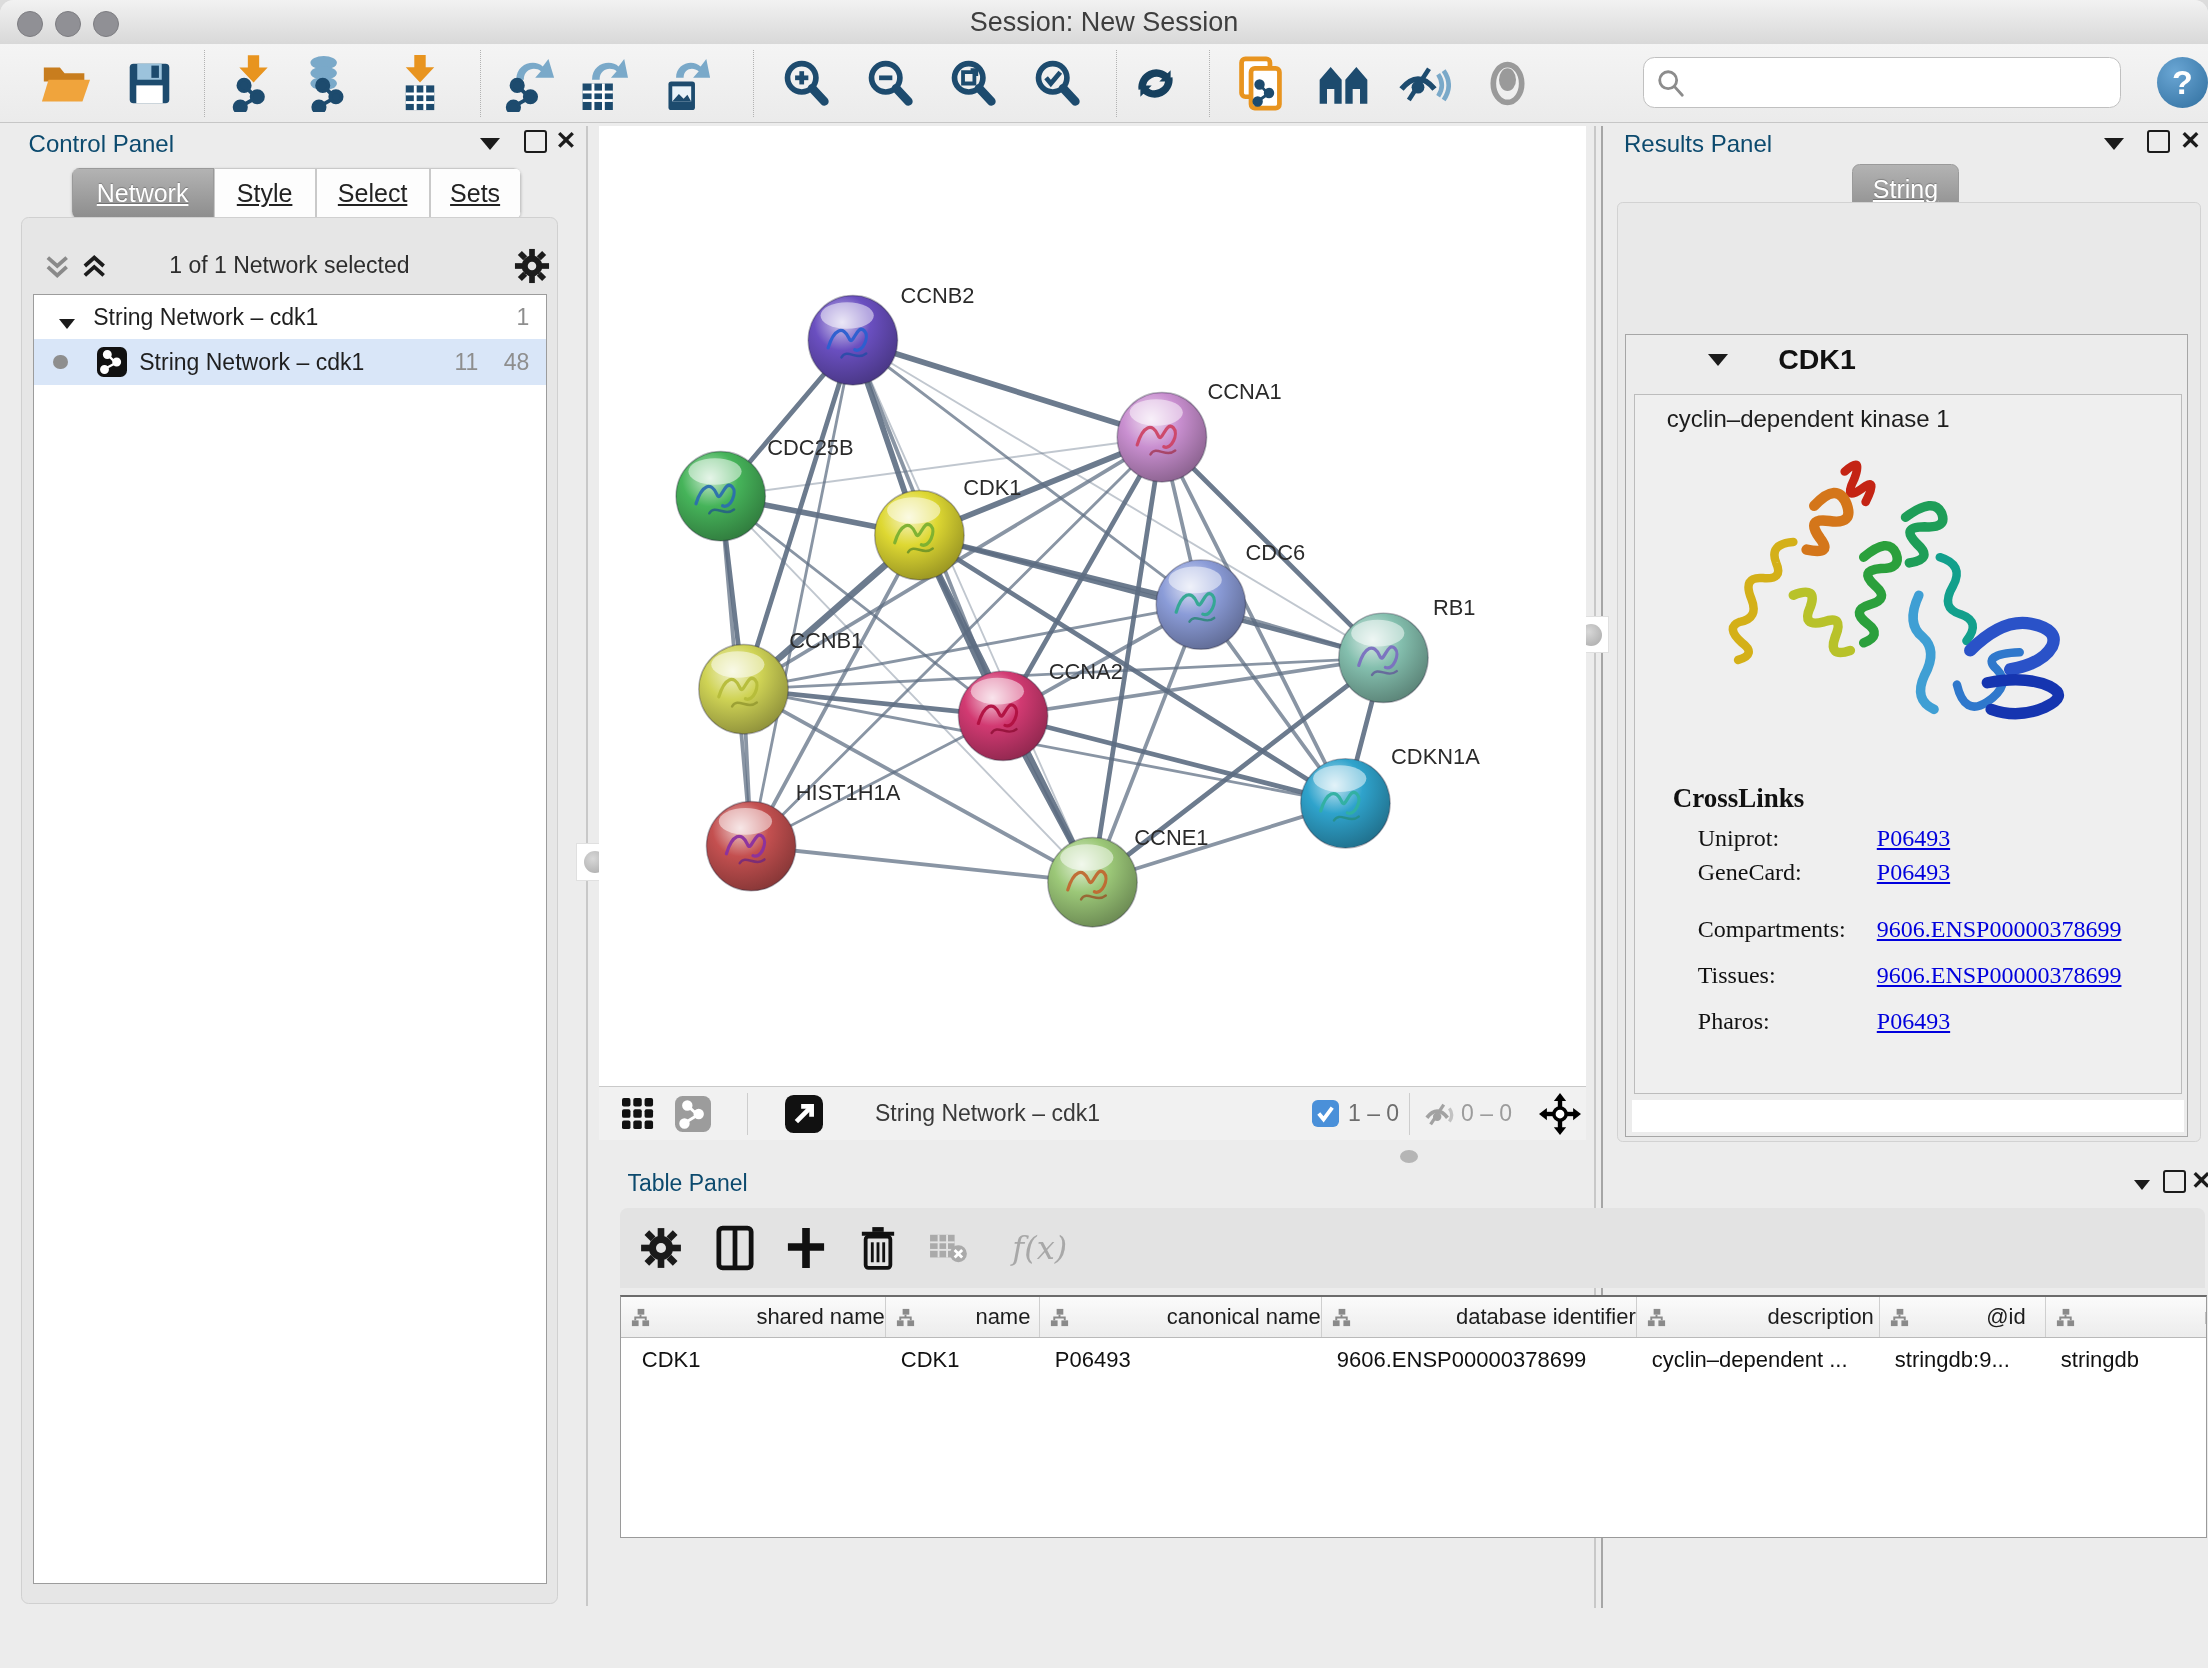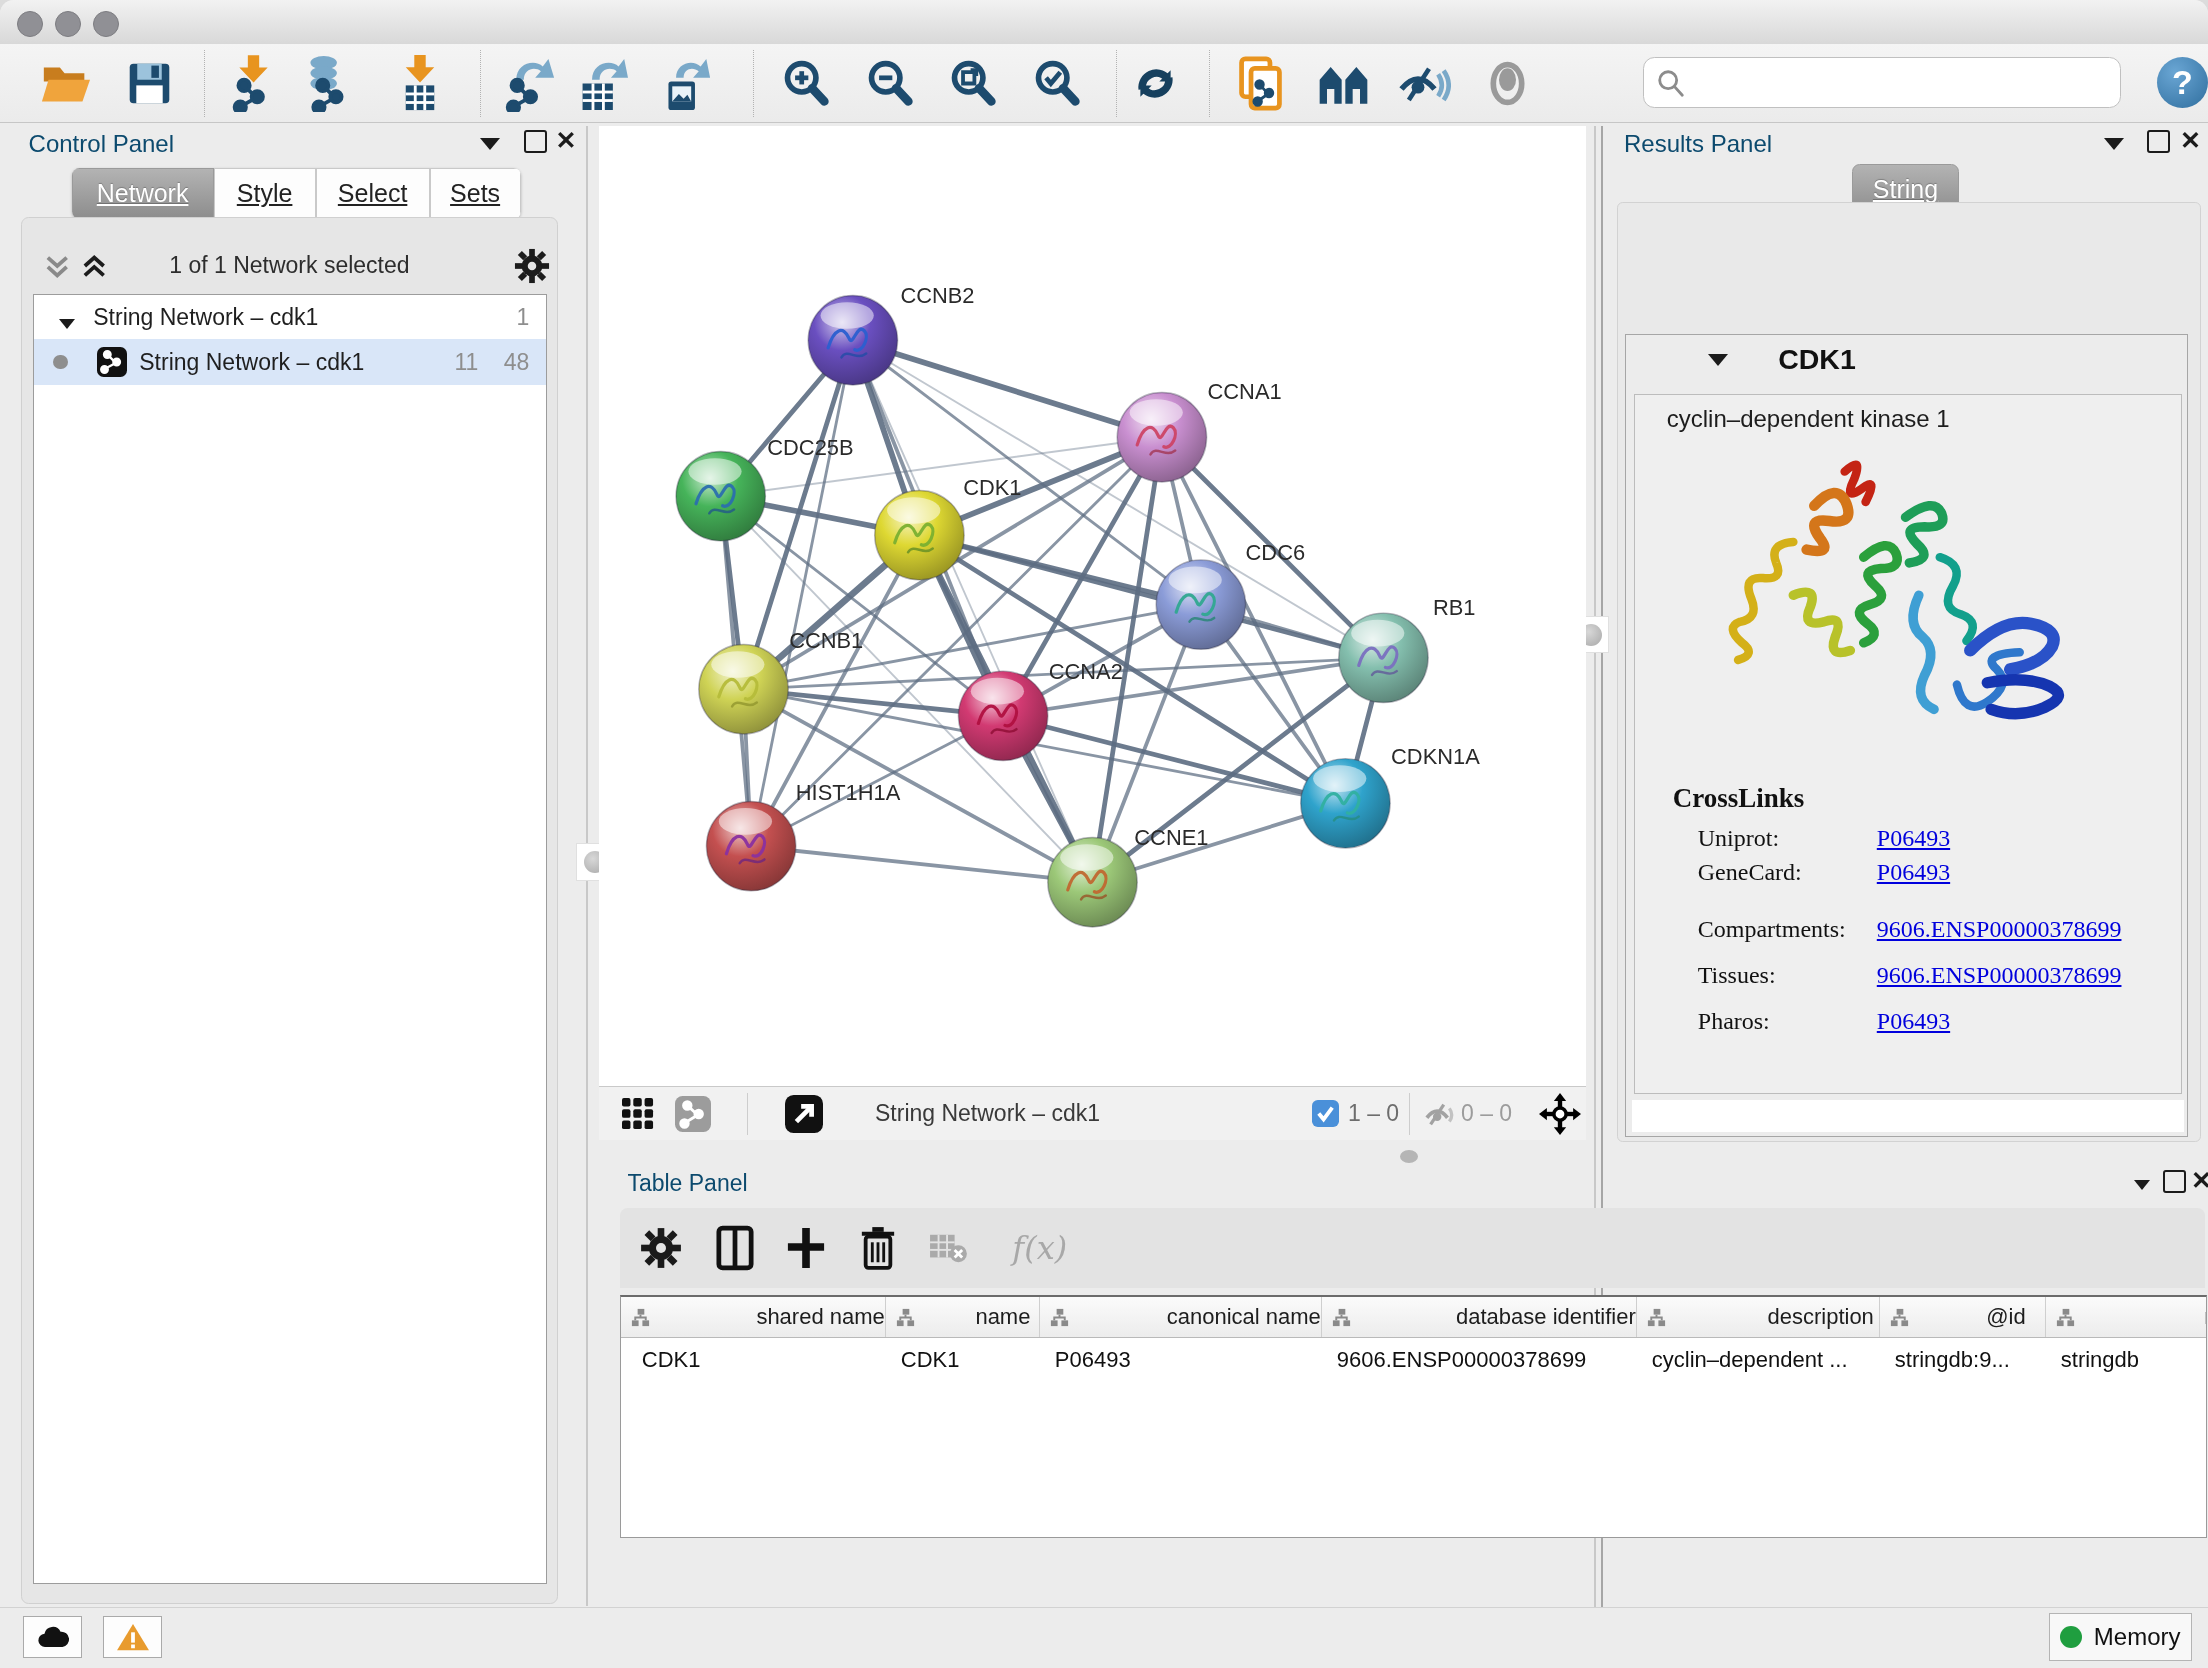--- a/index.html
+++ b/index.html
@@ -78,20 +78,21 @@
 </style>
 </head>
 <body>
 
 <div id="app">
 
   <div class="abs" id="titlebar">
     <div class="winbtn" style="left:17px"></div>
     <div class="winbtn" style="left:55px"></div>
     <div class="winbtn" style="left:93px"></div>
+    <div id="win-title">Session: New Session</div>
   </div>
 
   <div class="abs" id="toolbar">
     <div class="tbi" style="left:38px">
       <svg width="53" height="49" viewBox="0 0 56 52">
           <path d="M5 9 h17 l5 6 h21 v9 H5z" fill="#c87d1e"></path>
           <path d="M10 22 h44 l-8 23 H3z" fill="#f0a43c"></path>
         </svg>
     </div>
     <div class="tbi" style="left:122px">
@@ -821,33 +822,15 @@
           <div class="td" style="width: 282px;">P06493</div>
           <div class="td" style="width: 315px;">9606.ENSP00000378699</div>
           <div class="td" style="width: 243px;">cyclin–dependent ...</div>
           <div class="td" style="width: 166px;">stringdb:9...</div>
           <div class="td" style="width: 285px;">stringdb</div>
         </div>
 
     </div>
   </div>
 
-  <div class="abs" id="statusbar">
-    <div class="sbtn" style="left:23px">
-      <svg width="34" height="25" viewBox="0 0 36 26">
-          <path d="M10 24 a7 7 0 0 1 -1 -14 a9 9 0 0 1 17 -2 a6.5 6.5 0 0 1 2 16z" fill="#111"></path>
-        </svg>
-    </div>
-    <div class="sbtn" style="left:103px">
-      <svg width="34" height="30" viewBox="0 0 36 32">
-          <path d="M18 2 L35 30 H1z" fill="#e89b2e"></path>
-          <rect x="16" y="11" width="4" height="11" fill="#fff"></rect>
-          <rect x="16" y="24" width="4" height="4" fill="#fff"></rect>
-        </svg>
-    </div>
-    <div id="memorybtn">
-      <span class="dot"></span>
-      <span>Memory</span>
-    </div>
-  </div>
 
 </div>
 
 
 </body></html>

